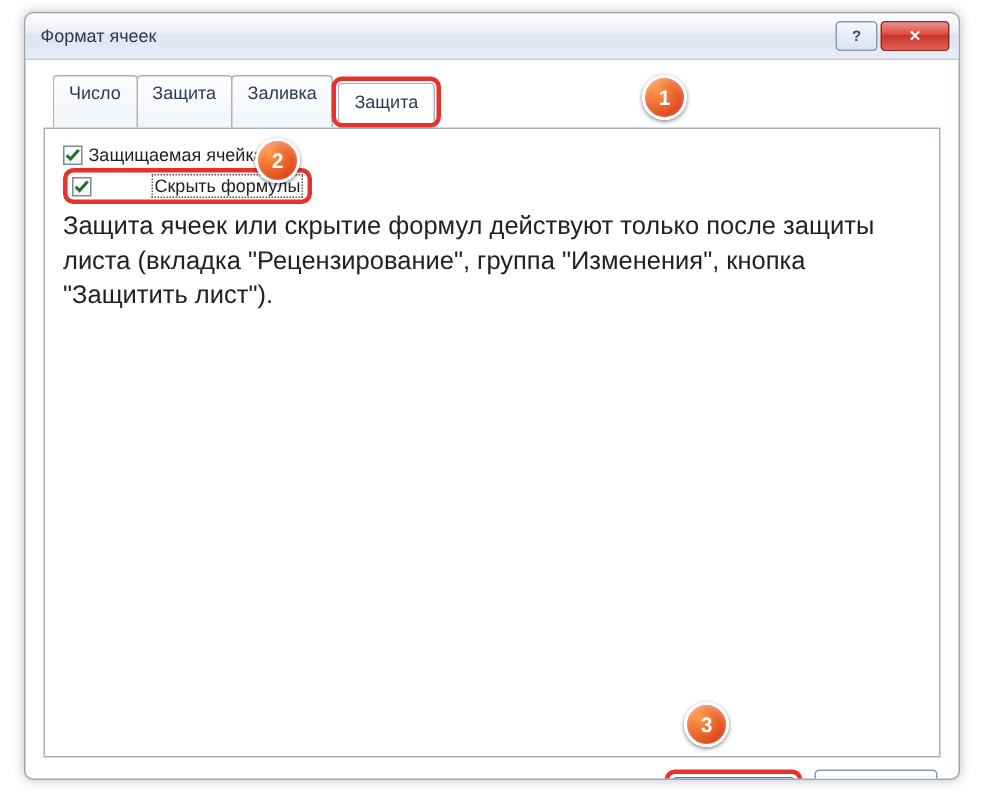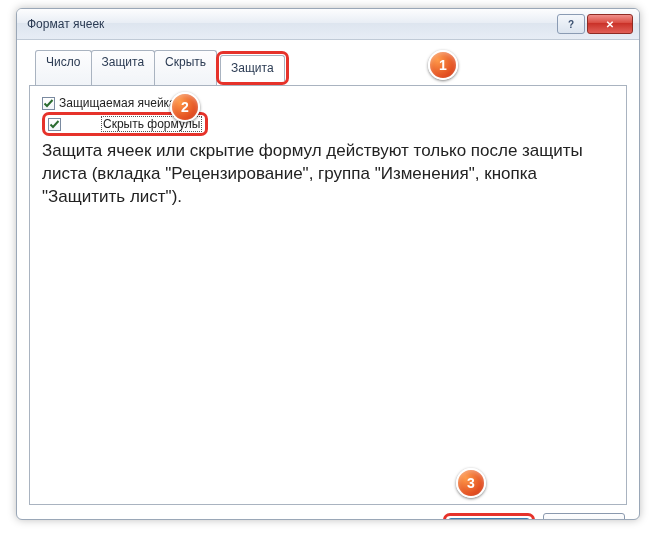--- a/index.html
+++ b/index.html
@@ -210,21 +210,21 @@
   <div class="titlebar">
     <span class="title">Формат ячеек</span>
     <span class="win-btn help">?</span>
     <span class="win-btn close">✕</span>
   </div>
 
   <div class="client">
     <div class="tabs-row">
       <div class="tab">Число</div>
       <div class="tab">Защита</div>
-      <div class="tab">Скрыть</div>
+      <div class="tab">Заливка</div>
       <span class="tab-hl">
         <div class="tab active">Защита</div>
       </span>
     </div>
 
     <div class="panel">
       <div class="chk-line">
         <span class="checkbox">
           <svg viewBox="0 0 11 11">
               <path d="M1.5 5.5 L4 8 L9.5 2" stroke="#2a6b2f" stroke-width="2" fill="none"></path>

